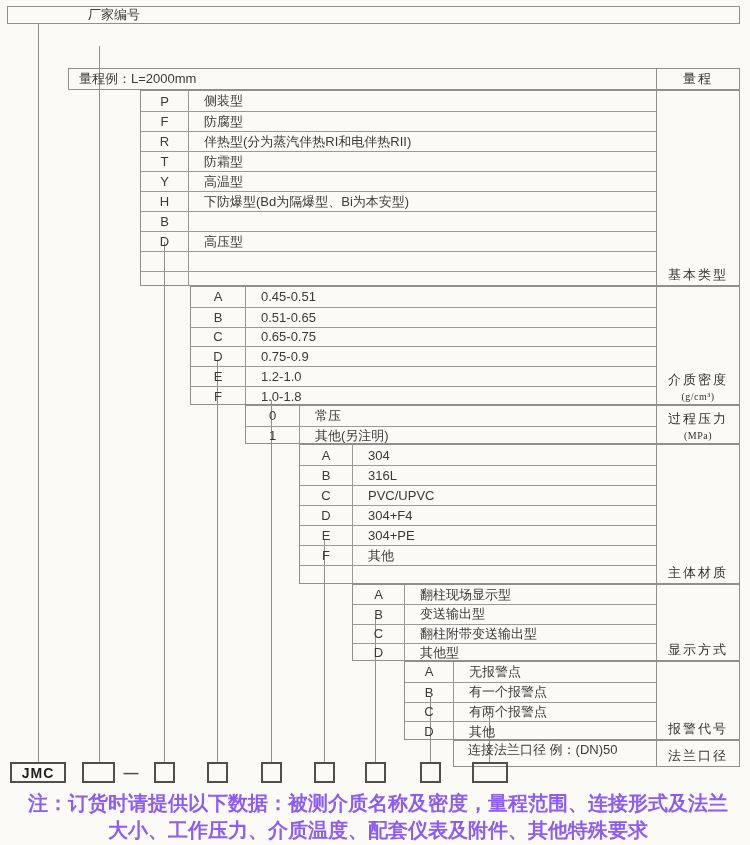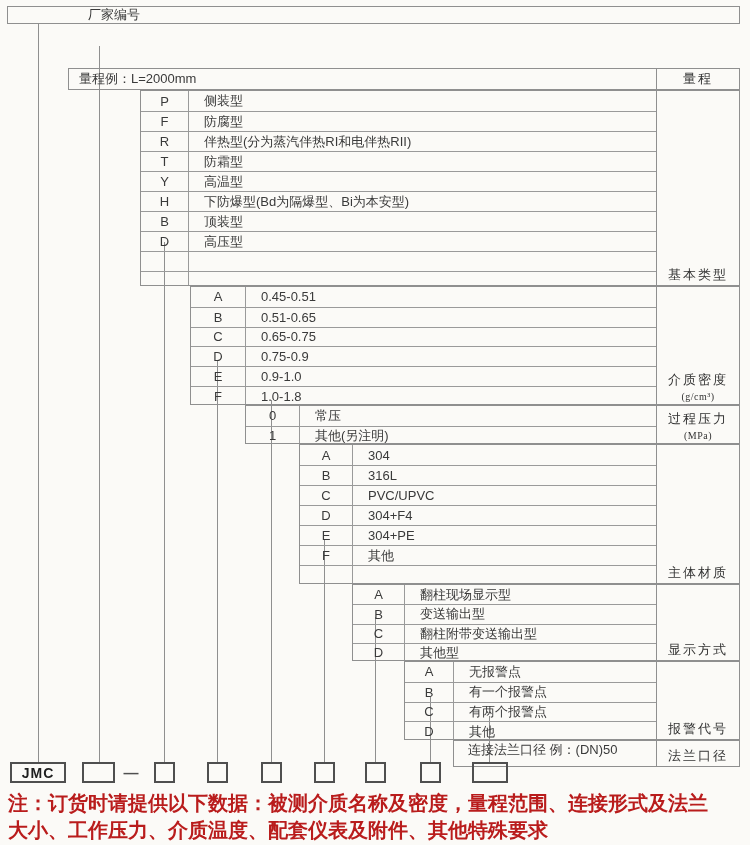--- a/index.html
+++ b/index.html
@@ -39,21 +39,21 @@
   #range-row .cell.desc { padding-left:10px; }
   #basic-table   { left:140px; top:46px;  width:600px; height:196px; --cw:48px; --rh:20px; }
   #density-table { left:190px; top:242px; width:550px; height:119px; --cw:55px; --rh:19.8px; }
   #pressure-table{ left:245px; top:361px; width:495px; height:39px;  --cw:54px; --rh:19.5px; }
   #material-table{ left:299px; top:400px; width:441px; height:140px; --cw:53px; --rh:20px; }
   #display-table { left:352px; top:540px; width:388px; height:77px;  --cw:52px; --rh:19.25px; }
   #alarm-table   { left:404px; top:617px; width:336px; height:79px;  --cw:49px; --rh:19.75px; }
   #flange-row    { left:453px; top:696px; width:287px; height:27px; }
   #flange-row .cell.desc { padding-left:14px; }
   #note { position:absolute; left:8px; top:790px; width:740px;
-    color:#b91c1c; font-weight:bold; font-size:20px; line-height:27px; white-space:nowrap; }
+    color:#8b5cf6; font-weight:bold; font-size:20px; line-height:27px; white-space:nowrap;text-align:center; }
 </style>
 </head>
 <body>
 
 <div id="stage">
 
   <div class="vline" style="left:38px;  top:24px;  height:738px;"></div>
   <div class="vline" style="left:99px;  top:46px;  height:716px;"></div>
   <div class="vline" style="left:164px; top:242px; height:520px;"></div>
   <div class="vline" style="left:217px; top:361px; height:401px;"></div>
@@ -103,21 +103,20 @@
         <div class="cell desc">高温型</div>
       </div>
 
       <div class="row">
         <div class="cell code">H</div>
         <div class="cell desc">下防爆型(Bd为隔爆型、Bi为本安型)</div>
       </div>
 
       <div class="row">
         <div class="cell code">B</div>
-        <div class="cell desc">顶装型</div>
       </div>
 
       <div class="row">
         <div class="cell code">D</div>
         <div class="cell desc">高压型</div>
       </div>
 
     <div class="row" style="--rh:20px;">
       <div class="cell code"></div>
       <div class="cell desc"></div>
@@ -148,21 +147,21 @@
         <div class="cell desc">0.65-0.75</div>
       </div>
 
       <div class="row">
         <div class="cell code">D</div>
         <div class="cell desc">0.75-0.9</div>
       </div>
 
       <div class="row">
         <div class="cell code">E</div>
-        <div class="cell desc">0.9-1.0</div>
+        <div class="cell desc">1.2-1.0</div>
       </div>
 
       <div class="row">
         <div class="cell code">F</div>
         <div class="cell desc">1.0-1.8</div>
       </div>
 
     <div class="label-cell">
       <div>介质密度</div>
       <div class="l2">(g/cm³)</div>

